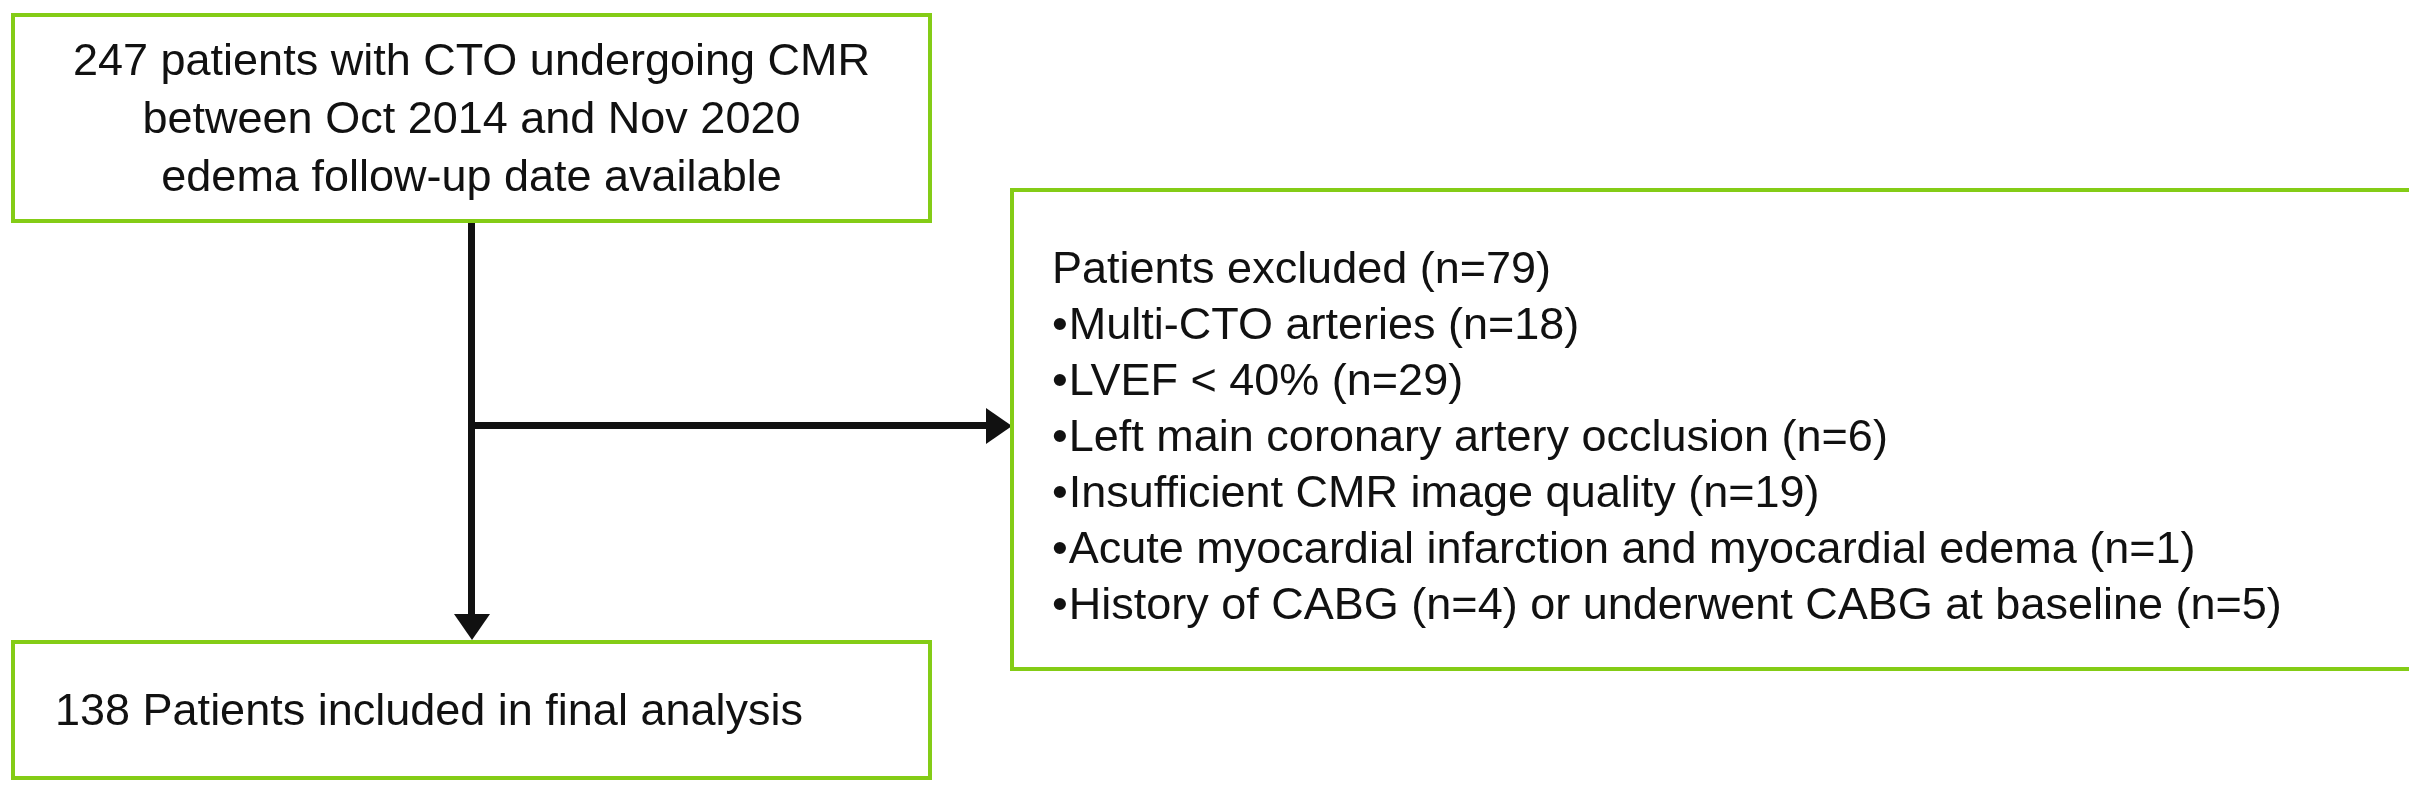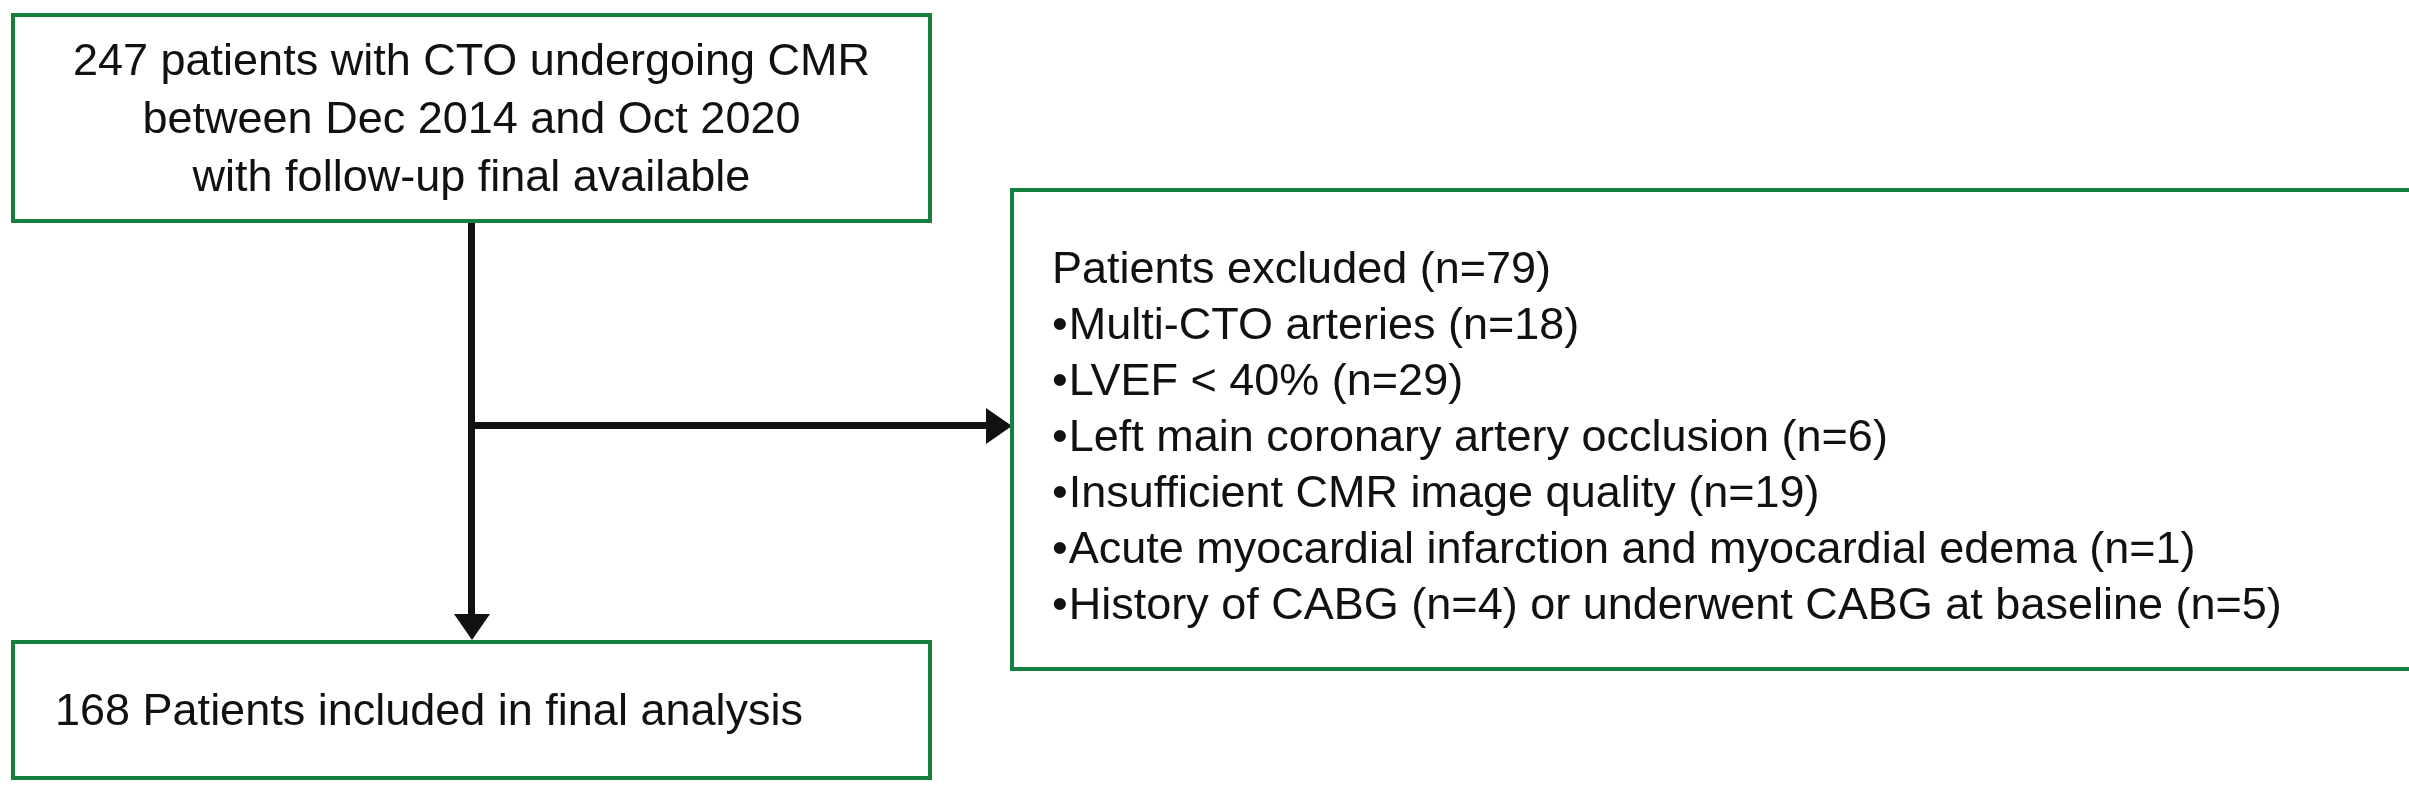--- a/index.html
+++ b/index.html
@@ -18,21 +18,21 @@
     height: 798px;
     background: #ffffff;
     overflow: hidden;
   }
 
   
   .flow-box {
     position: absolute;
     box-sizing: border-box;
     background: #ffffff;
-    border: 4px solid #15803d;
+    border: 4px solid #84cc16;
   }
 
   
   #box-enrolled {
     left: 11px;
     top: 13px;
     width: 921px;
     height: 210px;
     display: flex;
     flex-direction: column;
@@ -127,36 +127,36 @@
     border-top: 26px solid #111111;
   }
 </style>
 </head>
 <body>
 
 <div id="canvas">
 
   <div class="flow-box" id="box-enrolled">
     <div class="line">247 patients with CTO undergoing CMR</div>
-    <div class="line">between Dec 2014 and Oct 2020</div>
-    <div class="line">with follow-up final available</div>
+    <div class="line">between Oct 2014 and Nov 2020</div>
+    <div class="line">edema follow-up date available</div>
   </div>
 
   <div class="connector" id="conn-vertical"></div>
   <div class="connector" id="conn-horizontal"></div>
   <div id="arrow-right"></div>
   <div id="arrow-down"></div>
 
   <div class="flow-box" id="box-excluded">
     <div class="line">Patients excluded (n=79)</div>
     <div class="line bullet-line">Multi-CTO arteries (n=18)</div>
     <div class="line bullet-line">LVEF &lt; 40% (n=29)</div>
     <div class="line bullet-line">Left main coronary artery occlusion (n=6)</div>
     <div class="line bullet-line">Insufficient CMR image quality (n=19)</div>
     <div class="line bullet-line">Acute myocardial infarction and myocardial edema (n=1)</div>
     <div class="line bullet-line">History of CABG (n=4) or underwent CABG at baseline (n=5)</div>
   </div>
 
   <div class="flow-box" id="box-final">
-    <div class="line">168 Patients included in final analysis</div>
+    <div class="line">138 Patients included in final analysis</div>
   </div>
 
 </div>
 
 </body></html>

